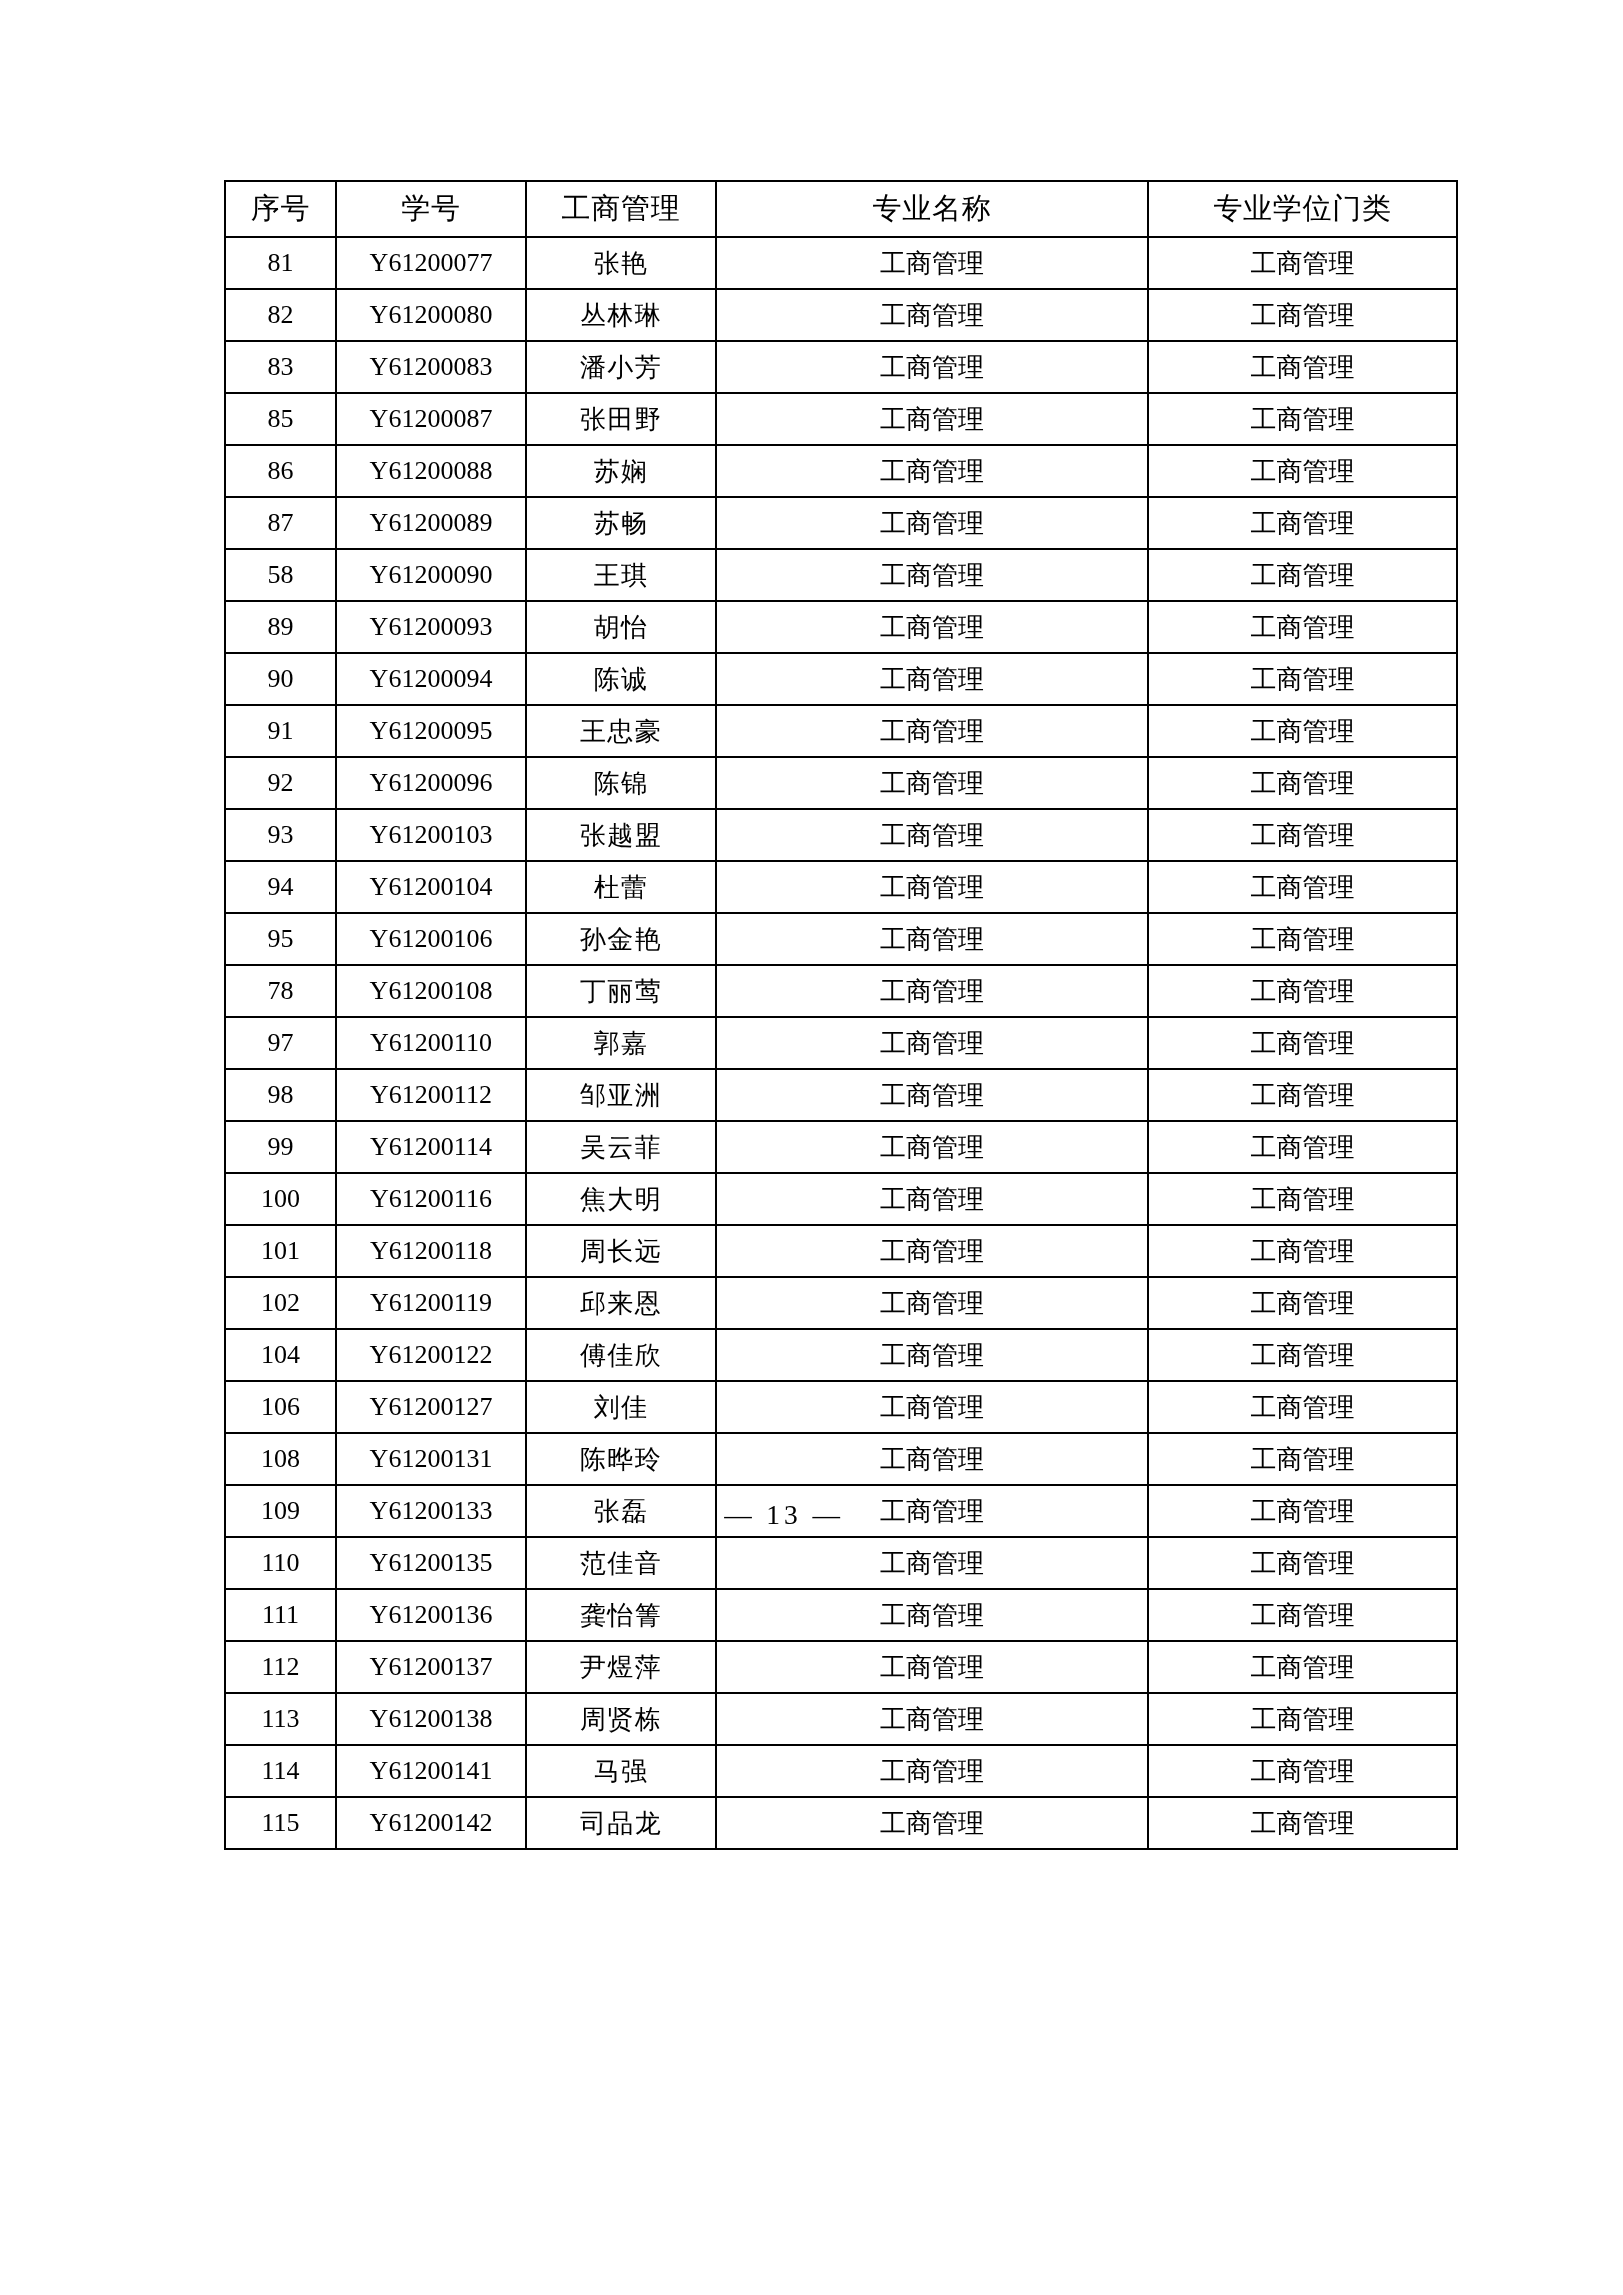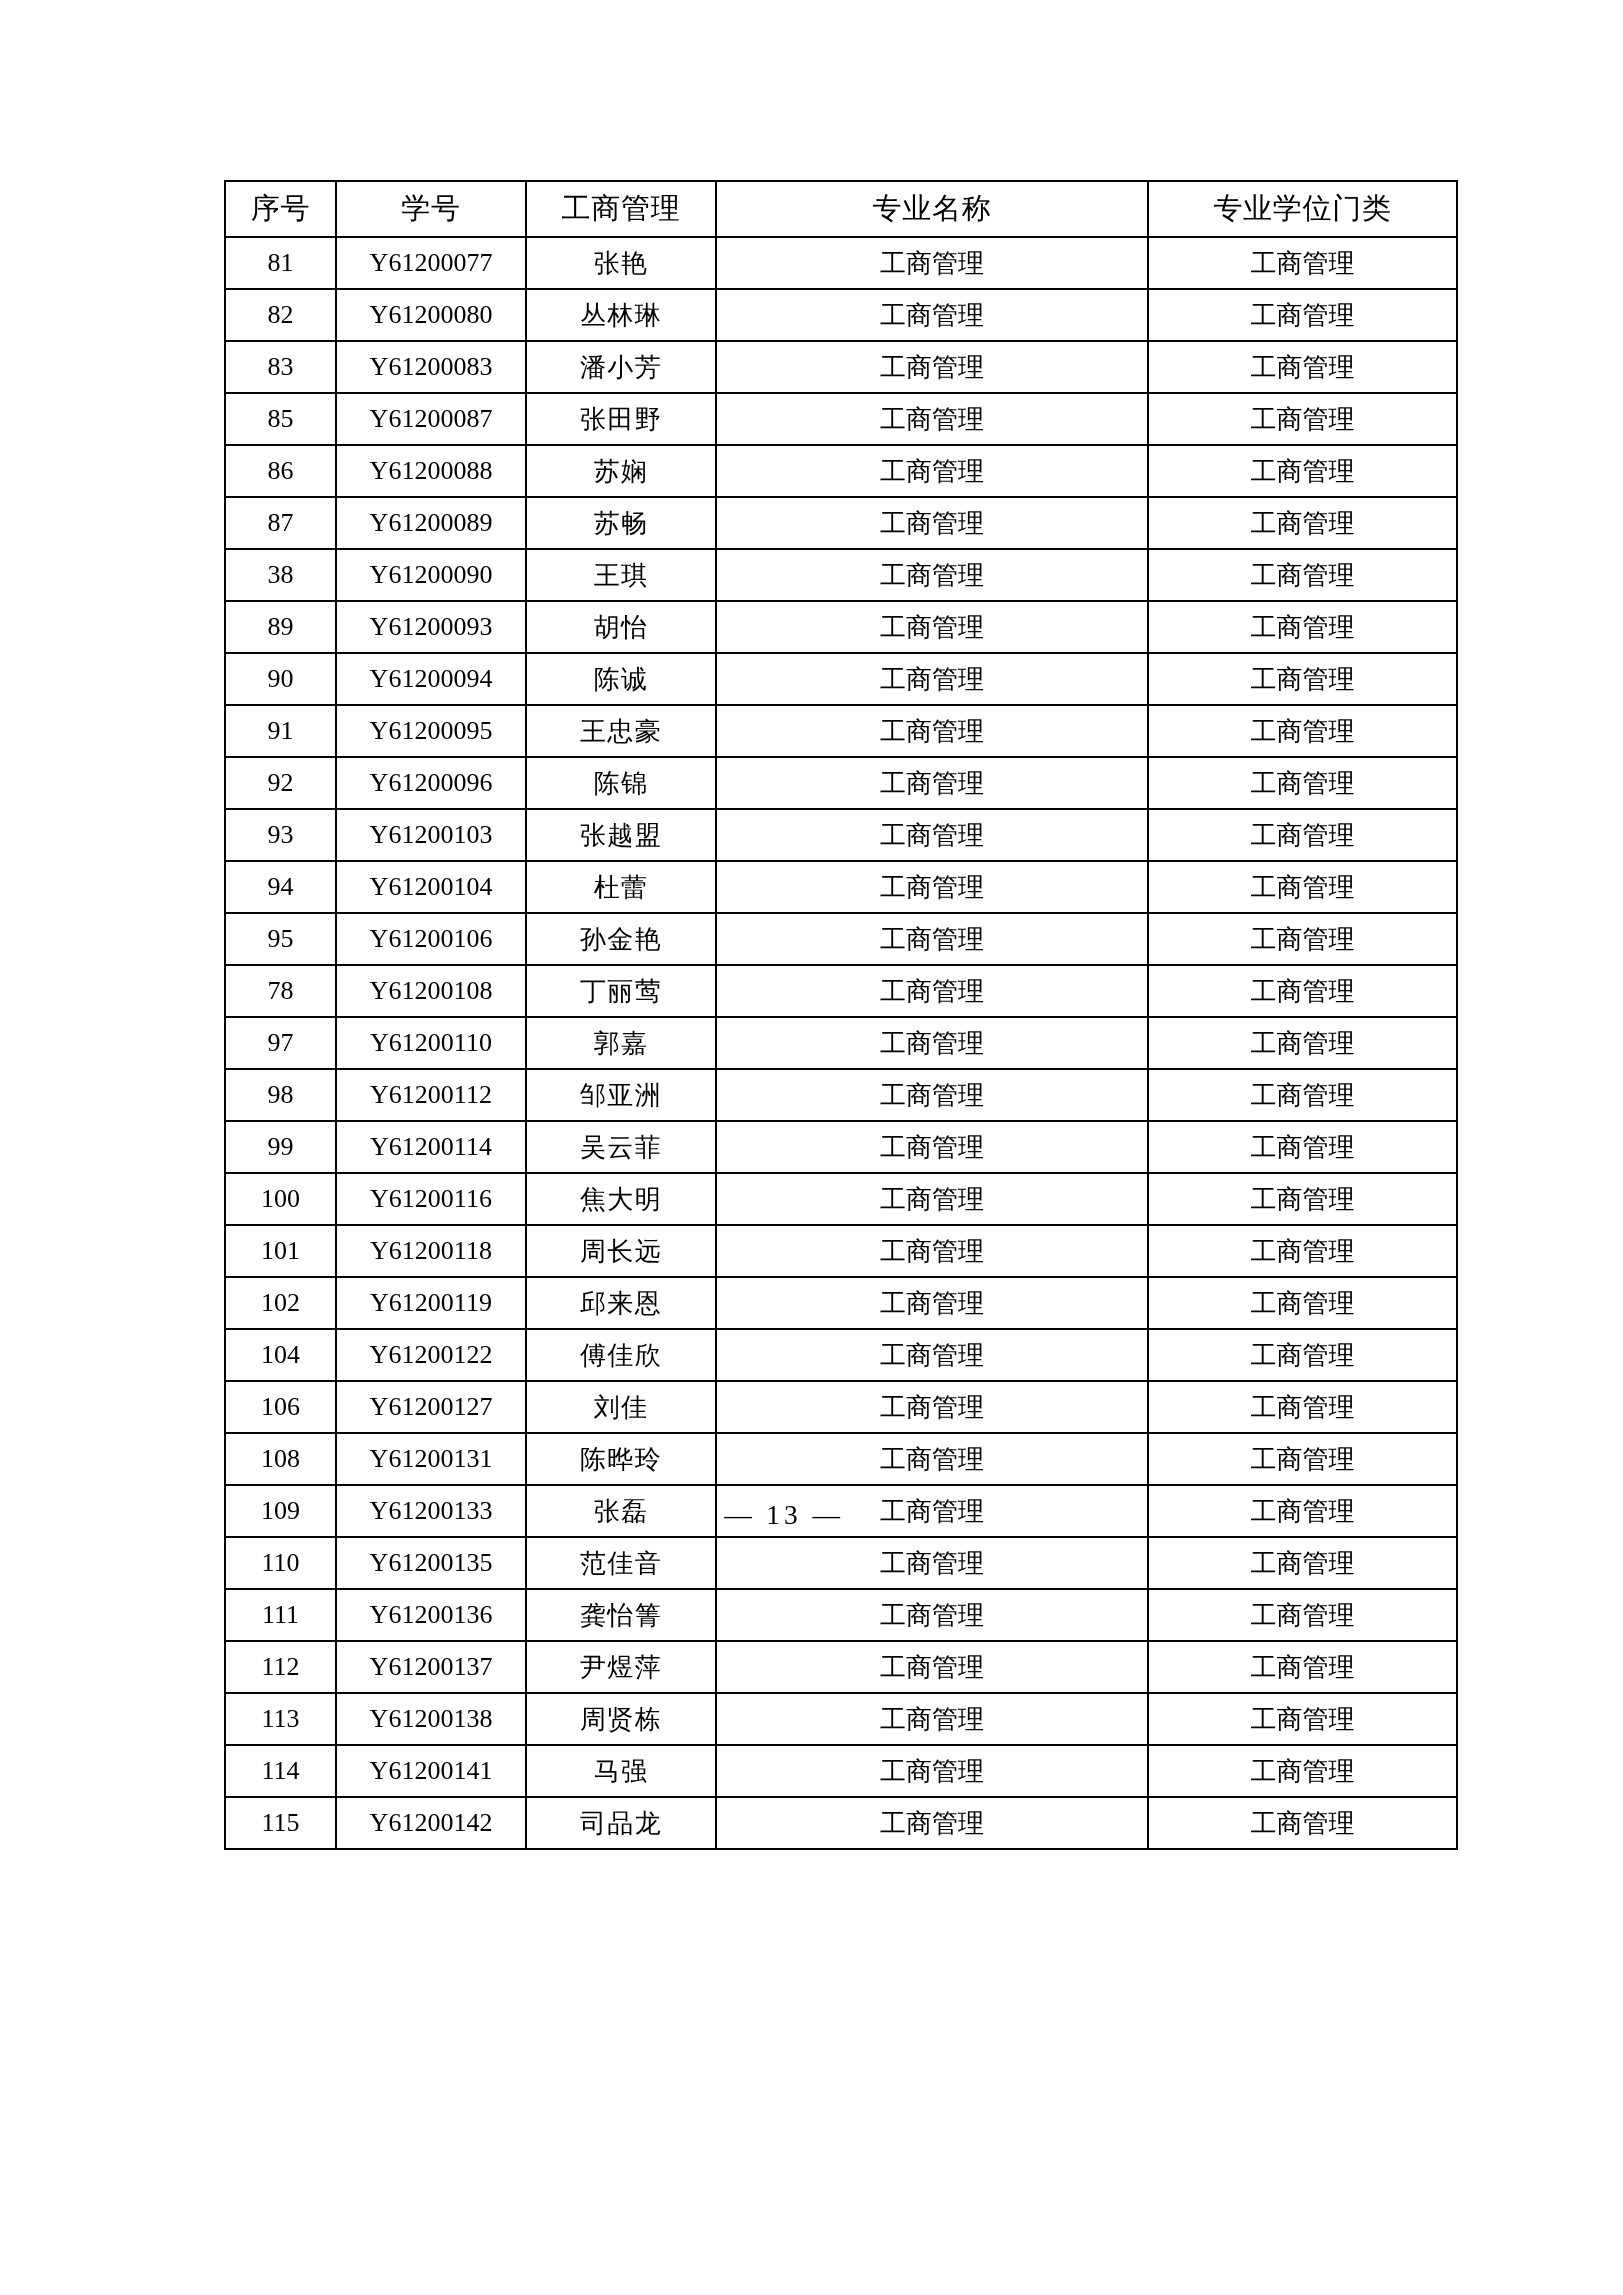--- a/index.html
+++ b/index.html
@@ -132,21 +132,21 @@
           <td class="cell-degree">工商管理</td>
         </tr>
         <tr>
           <td class="cell-idx">87</td>
           <td class="cell-sid">Y61200089</td>
           <td class="cell-name">苏畅</td>
           <td class="cell-major">工商管理</td>
           <td class="cell-degree">工商管理</td>
         </tr>
         <tr>
-          <td class="cell-idx">38</td>
+          <td class="cell-idx">58</td>
           <td class="cell-sid">Y61200090</td>
           <td class="cell-name">王琪</td>
           <td class="cell-major">工商管理</td>
           <td class="cell-degree">工商管理</td>
         </tr>
         <tr>
           <td class="cell-idx">89</td>
           <td class="cell-sid">Y61200093</td>
           <td class="cell-name">胡怡</td>
           <td class="cell-major">工商管理</td>

